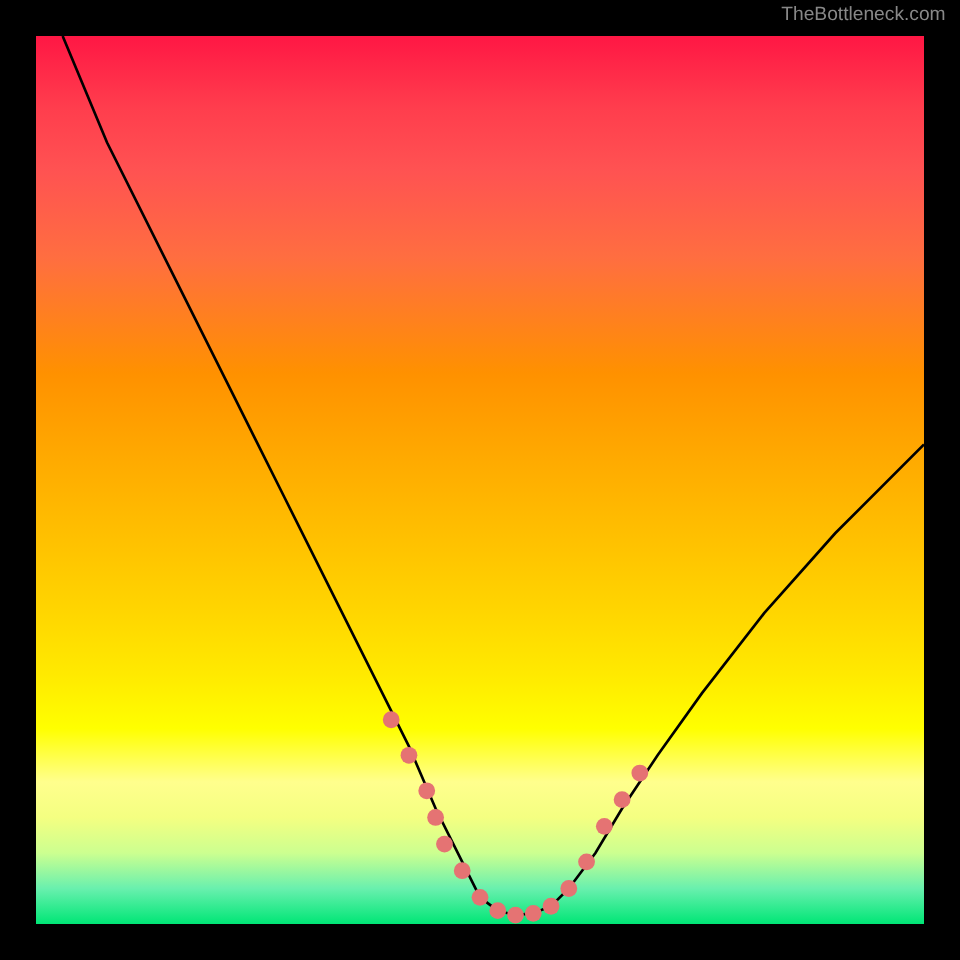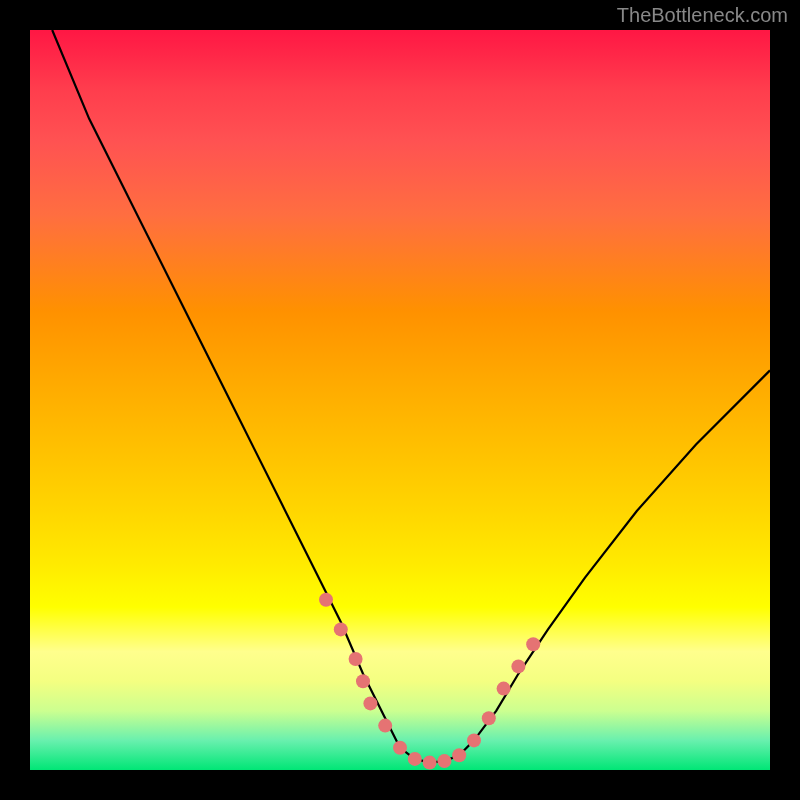--- a/index.html
+++ b/index.html
@@ -9,21 +9,21 @@
     height: 800px;
     background: #000;
     font-family: Arial, sans-serif;
     position: relative;
   }
   .watermark {
     position: absolute;
     top: 4px;
     right: 12px;
     color: #888;
-    font-size: 20px;
+    font-size: 16px;
     font-weight: 500;
     z-index: 10;
   }
   .chart-area {
     position: absolute;
     left: 30px;
     top: 30px;
     width: 740px;
     height: 740px;
     overflow: hidden;

